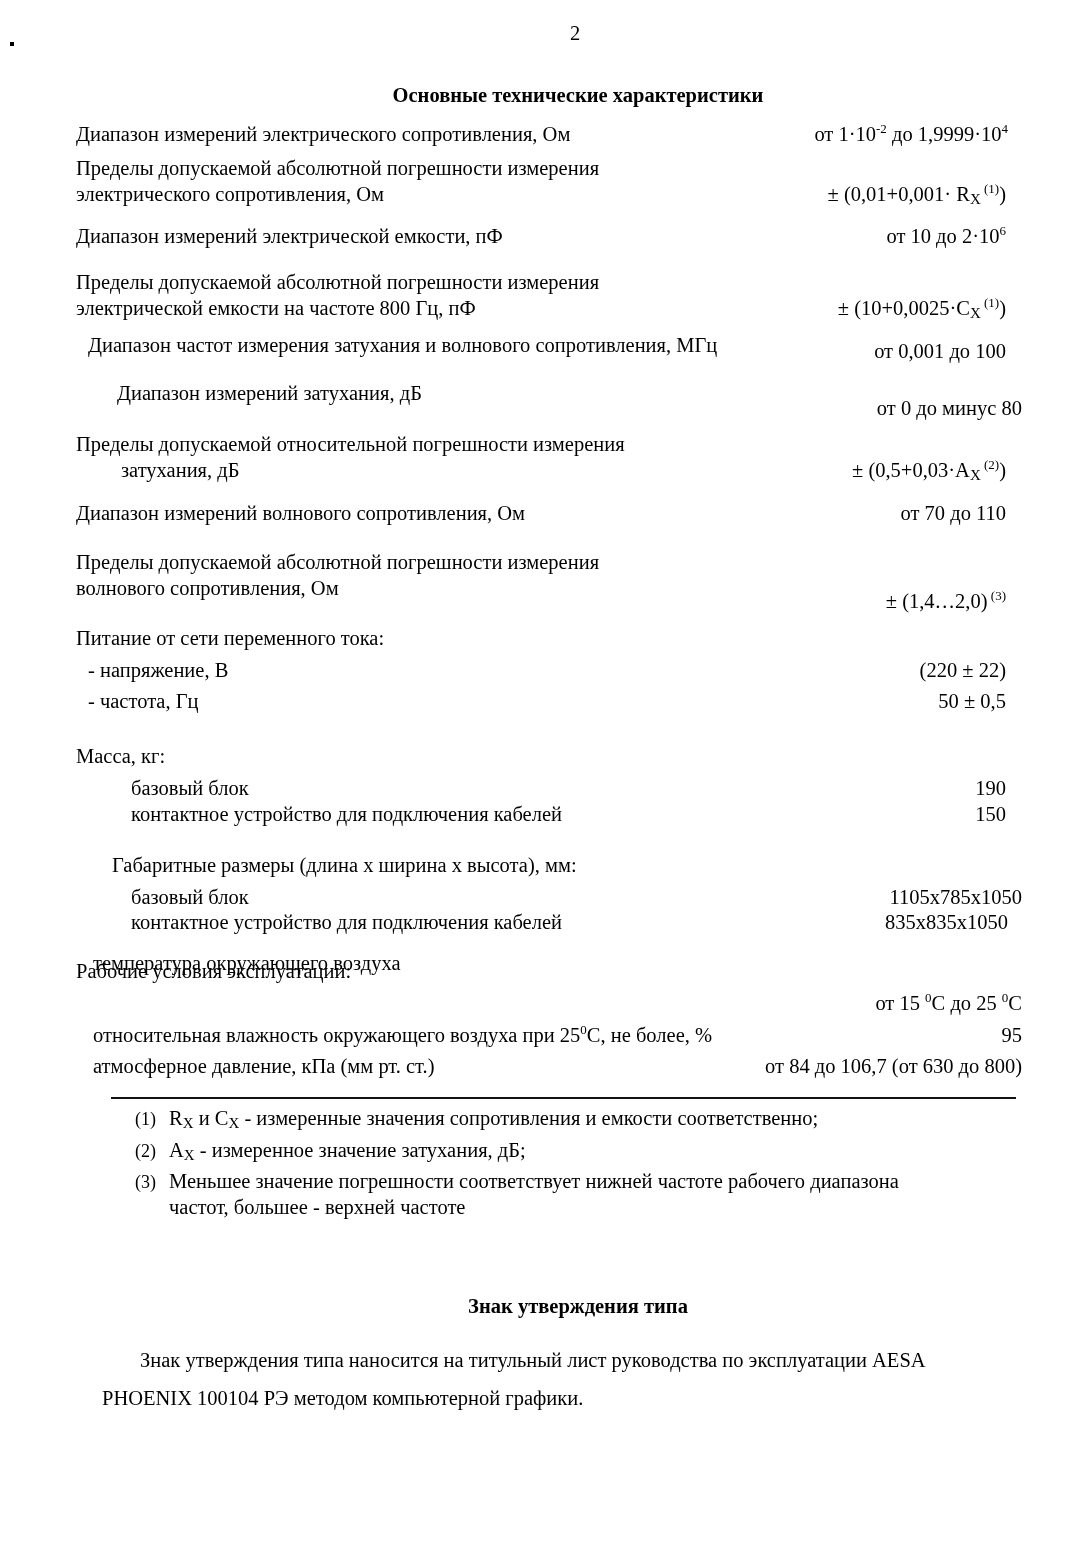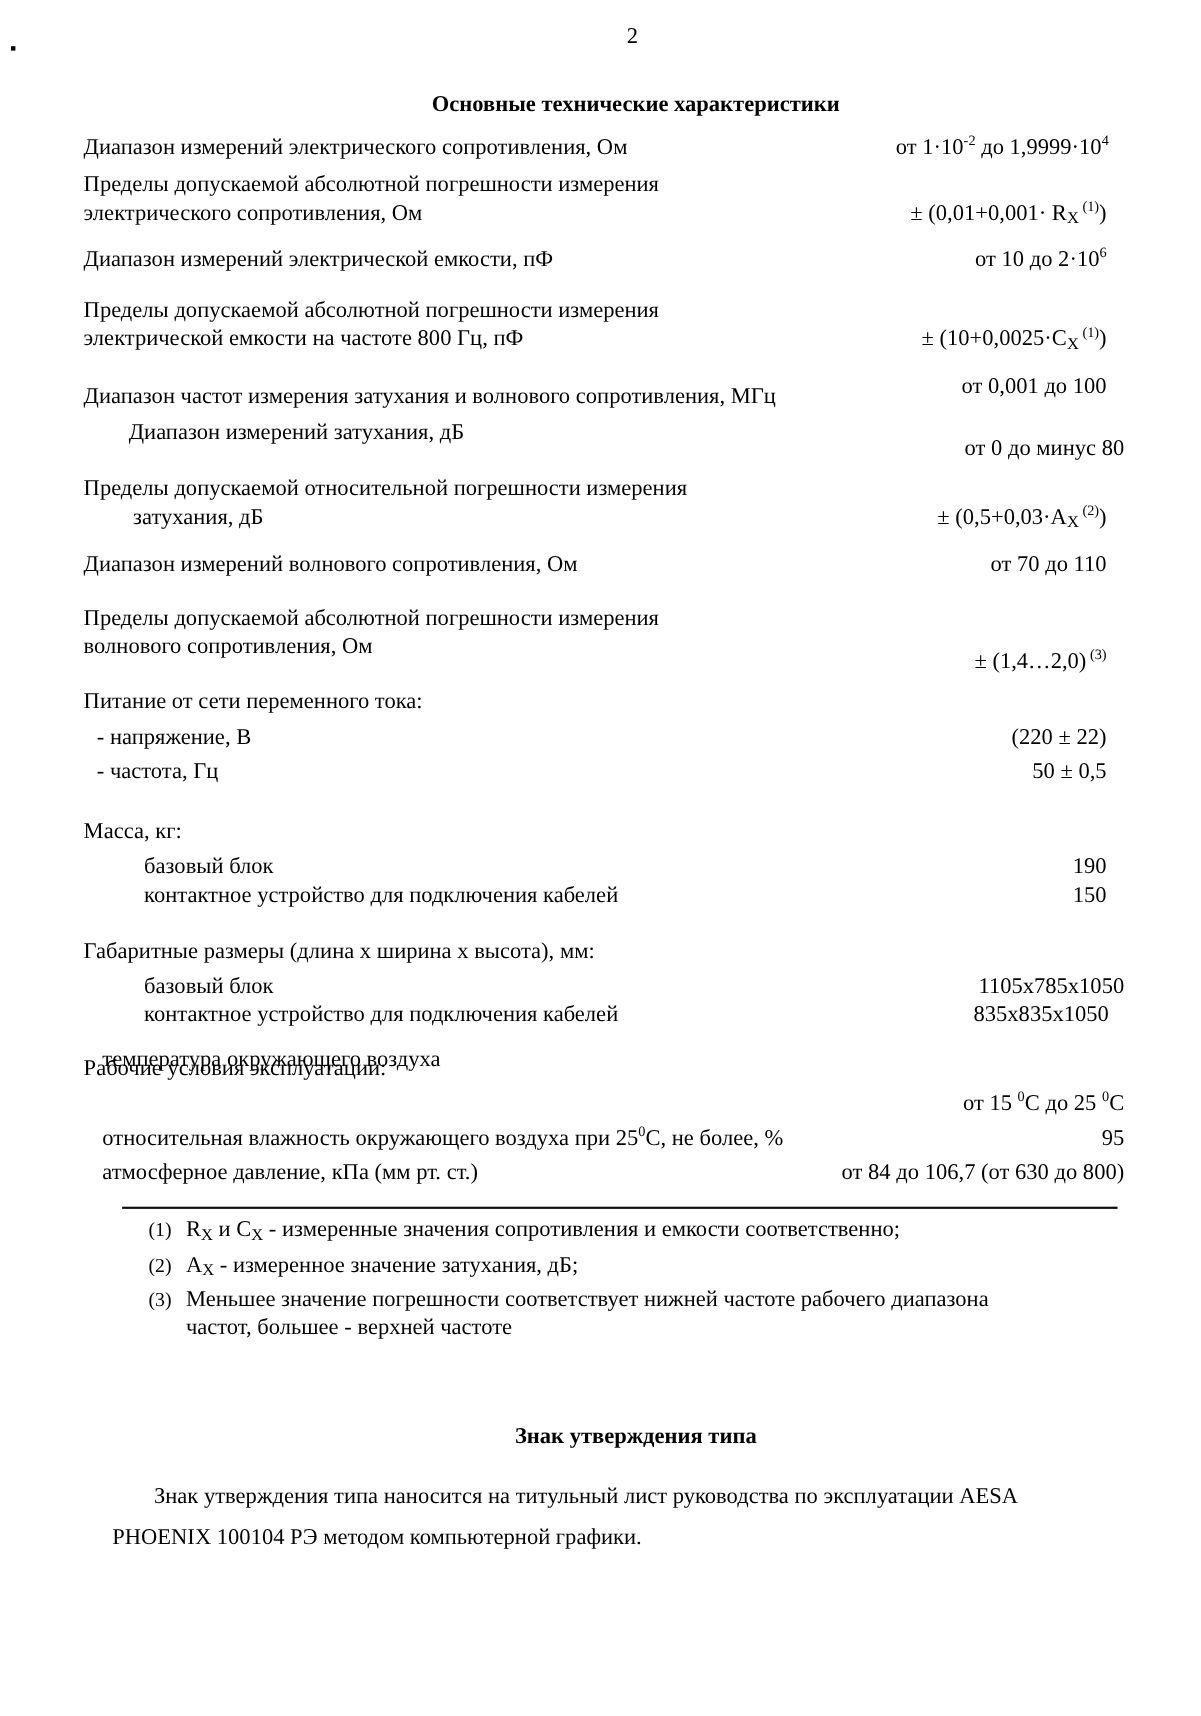--- a/index.html
+++ b/index.html
@@ -38,21 +38,21 @@
 <div class="abs l" style="top:181px;">электрического сопротивления, Ом</div>
 <div class="abs r3" style="top:181px;"><span>± (0,01+0,001· R</span><sub>X</sub><sup> (1)</sup><span>)</span></div>
 
 <div class="abs l" style="top:223px;">Диапазон измерений электрической емкости, пФ</div>
 <div class="abs r3" style="top:223px;"><span>от 10 до 2·10</span><sup>6</sup></div>
 
 <div class="abs l" style="top:269px;">Пределы допускаемой абсолютной погрешности измерения</div>
 <div class="abs l" style="top:295px;">электрической емкости на частоте 800 Гц, пФ</div>
 <div class="abs r3" style="top:295px;"><span>± (10+0,0025·C</span><sub>X</sub><sup> (1)</sup><span>)</span></div>
 
-<div class="abs l" style="top:347px;">Диапазон частот измерения затухания и волнового сопротивления, МГц</div>
+<div class="abs l" style="top:332px;margin-left:12px;">Диапазон частот измерения затухания и волнового сопротивления, МГц</div>
 <div class="abs r3" style="top:338px;">от 0,001 до 100</div>
 
 <div class="abs l" style="top:380px;margin-left:41px;">Диапазон измерений затухания, дБ</div>
 <div class="abs r" style="top:360px;margin-top:35px;">от 0 до минус 80</div>
 
 <div class="abs l" style="top:431px;">Пределы допускаемой относительной погрешности измерения</div>
 <div class="abs l" style="top:457px;margin-left:45px;">затухания, дБ</div>
 <div class="abs r3" style="top:457px;"><span>± (0,5+0,03·A</span><sub>X</sub><sup> (2)</sup><span>)</span></div>
 
 <div class="abs l" style="top:500px;">Диапазон измерений волнового сопротивления, Ом</div>
@@ -67,21 +67,21 @@
 <div class="abs r3" style="top:657px;">(220 ± 22)</div>
 <div class="abs l2" style="top:688px;">- частота, Гц</div>
 <div class="abs r3" style="top:688px;">50 ± 0,5</div>
 
 <div class="abs l" style="top:743px;">Масса, кг:</div>
 <div class="abs l3" style="top:775px;">базовый блок</div>
 <div class="abs r3" style="top:775px;">190</div>
 <div class="abs l3" style="top:801px;">контактное устройство для подключения кабелей</div>
 <div class="abs r3" style="top:801px;">150</div>
 
-<div class="abs l" style="top:852px;">Габаритные размеры (длина х ширина х высота), мм:</div>
+<div class="abs l" style="top:852px;margin-left:36px;">Габаритные размеры (длина х ширина х высота), мм:</div>
 <div class="abs l3" style="top:884px;">базовый блок</div>
 <div class="abs r" style="top:884px;">1105x785x1050</div>
 <div class="abs l3" style="top:909px;">контактное устройство для подключения кабелей</div>
 <div class="abs r2" style="top:909px;">835x835x1050</div>
 
 <div class="abs l" style="top:958px;">Рабочие условия эксплуатации:</div>
 <div class="abs l4" style="top:950px;">температура окружающего воздуха</div>
 <div class="abs r" style="top:990px;"><span>от 15 </span><sup>0</sup><span>С до 25 </span><sup>0</sup><span>С</span></div>
 <div class="abs l4" style="top:1022px;"><span>относительная влажность окружающего воздуха при 25</span><sup>0</sup><span>С, не более, %</span></div>
 <div class="abs r" style="top:1022px;">95</div>

